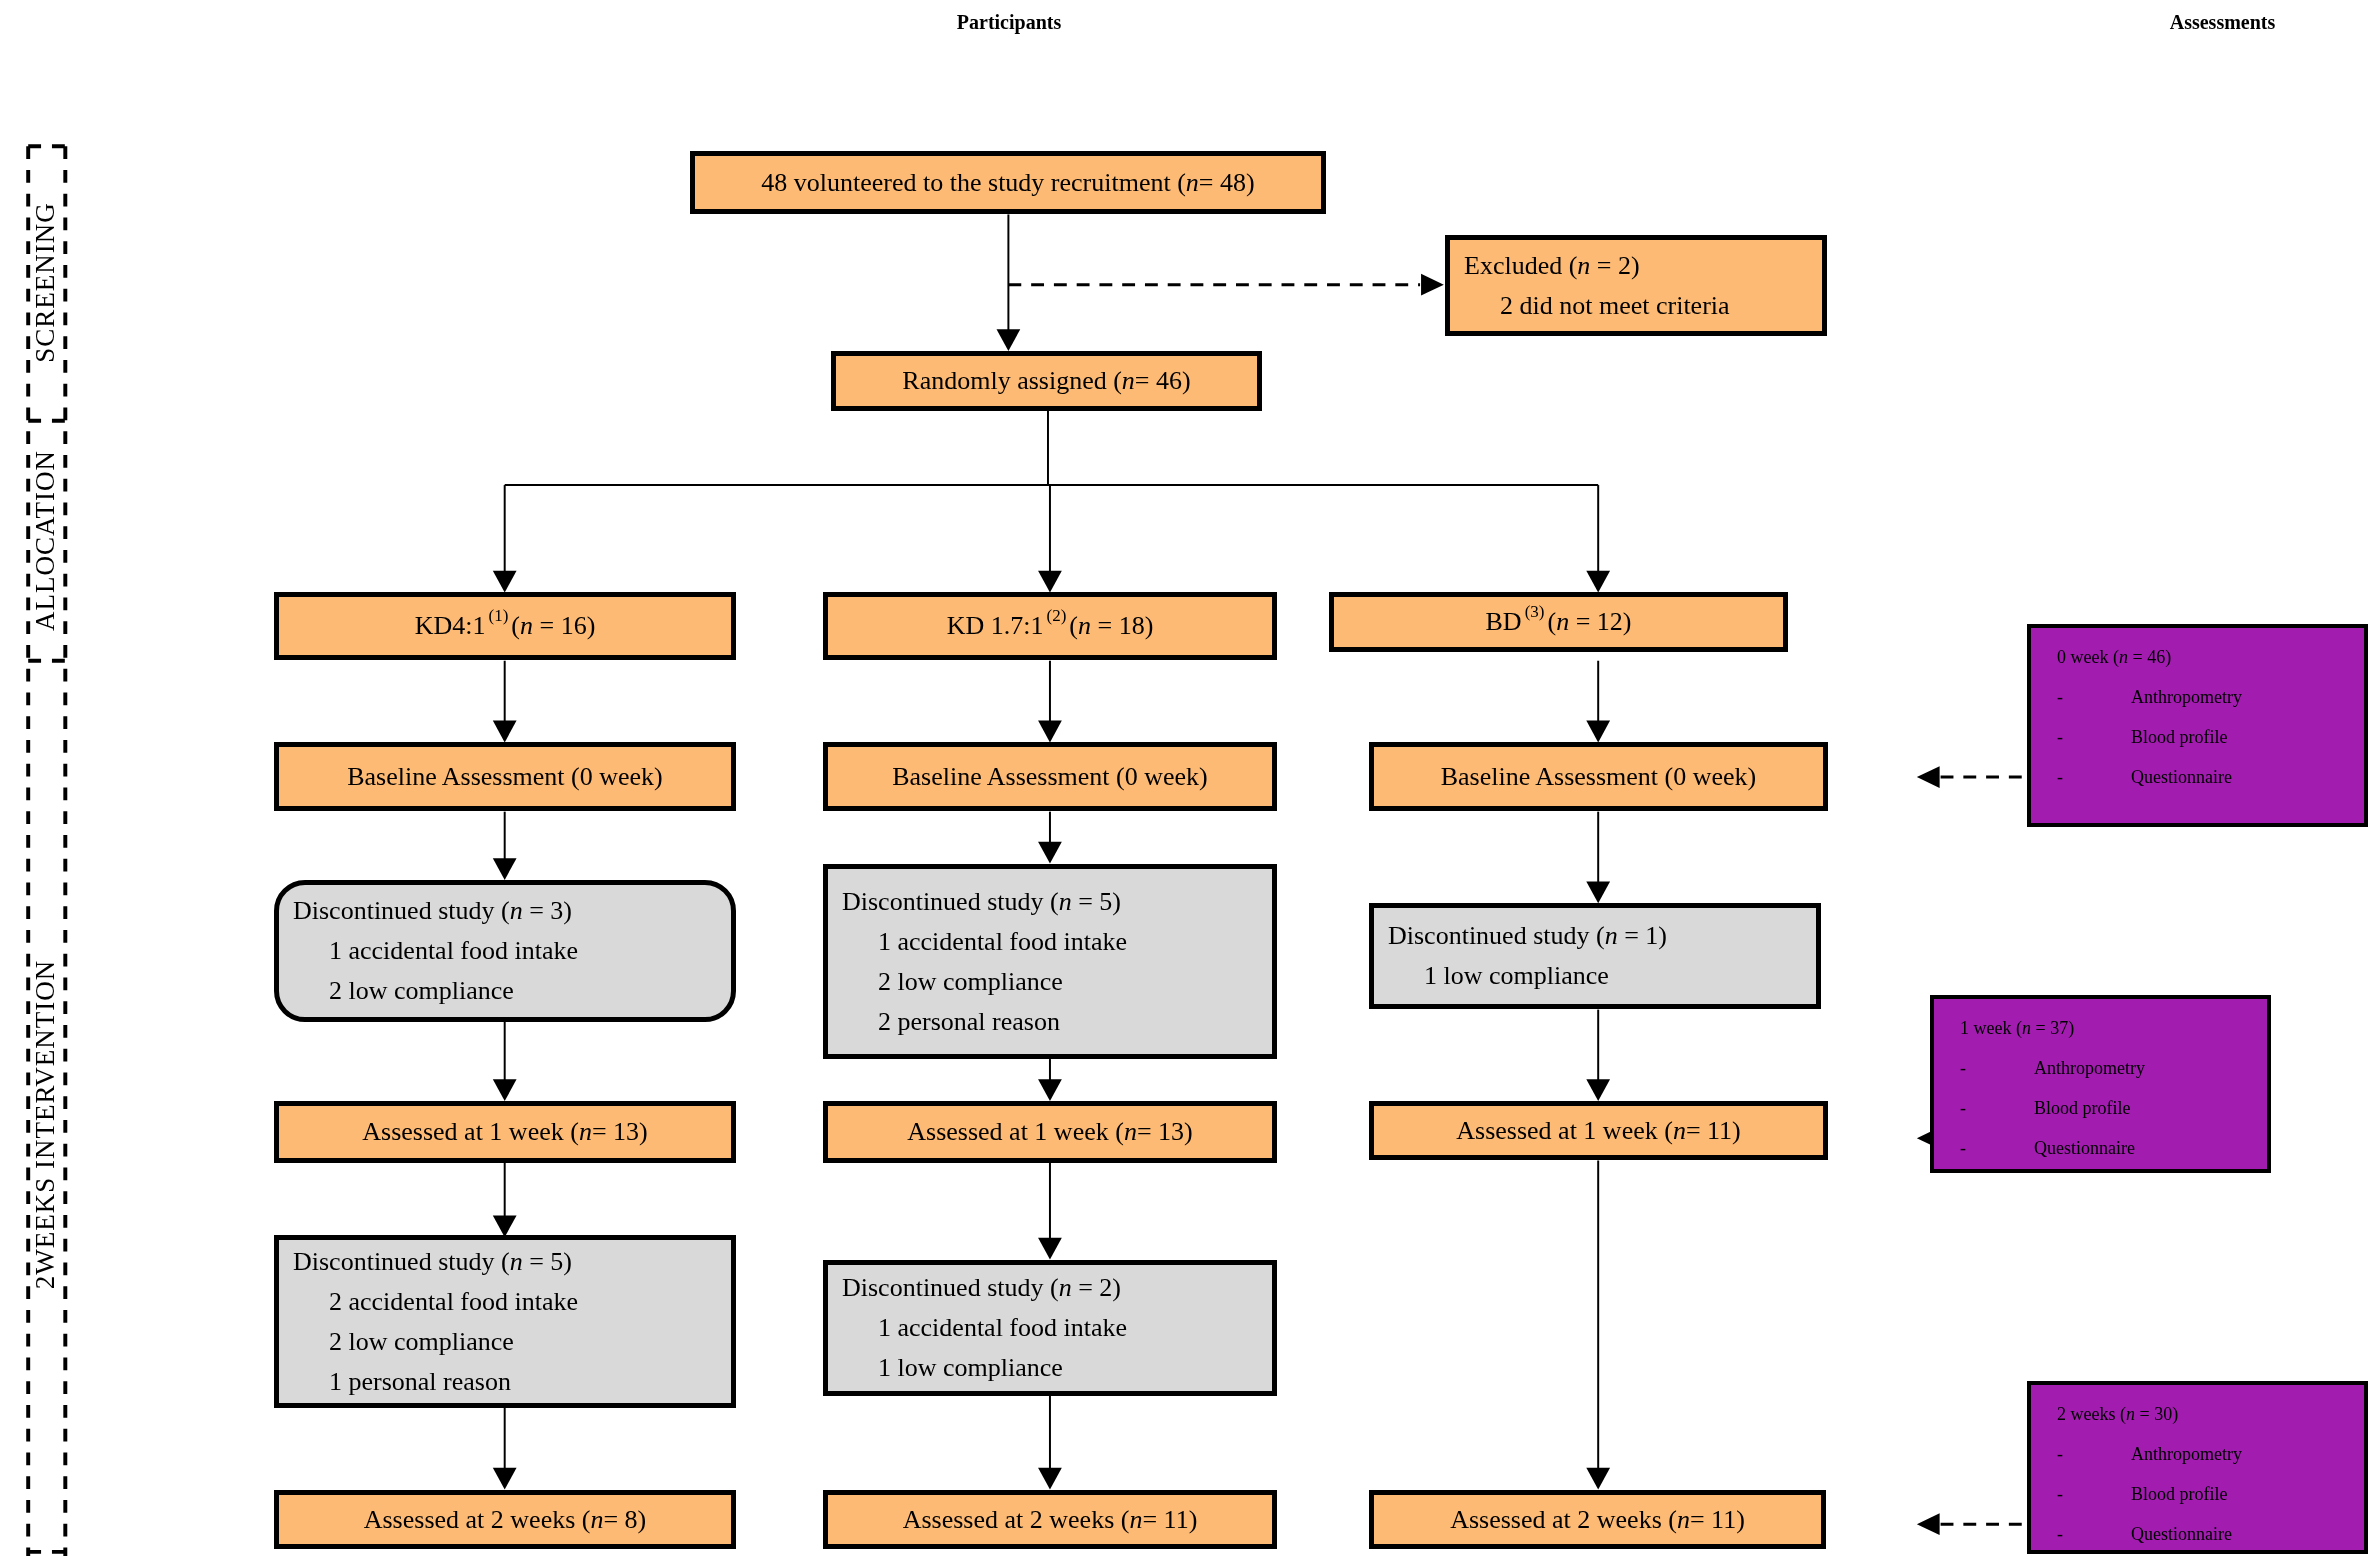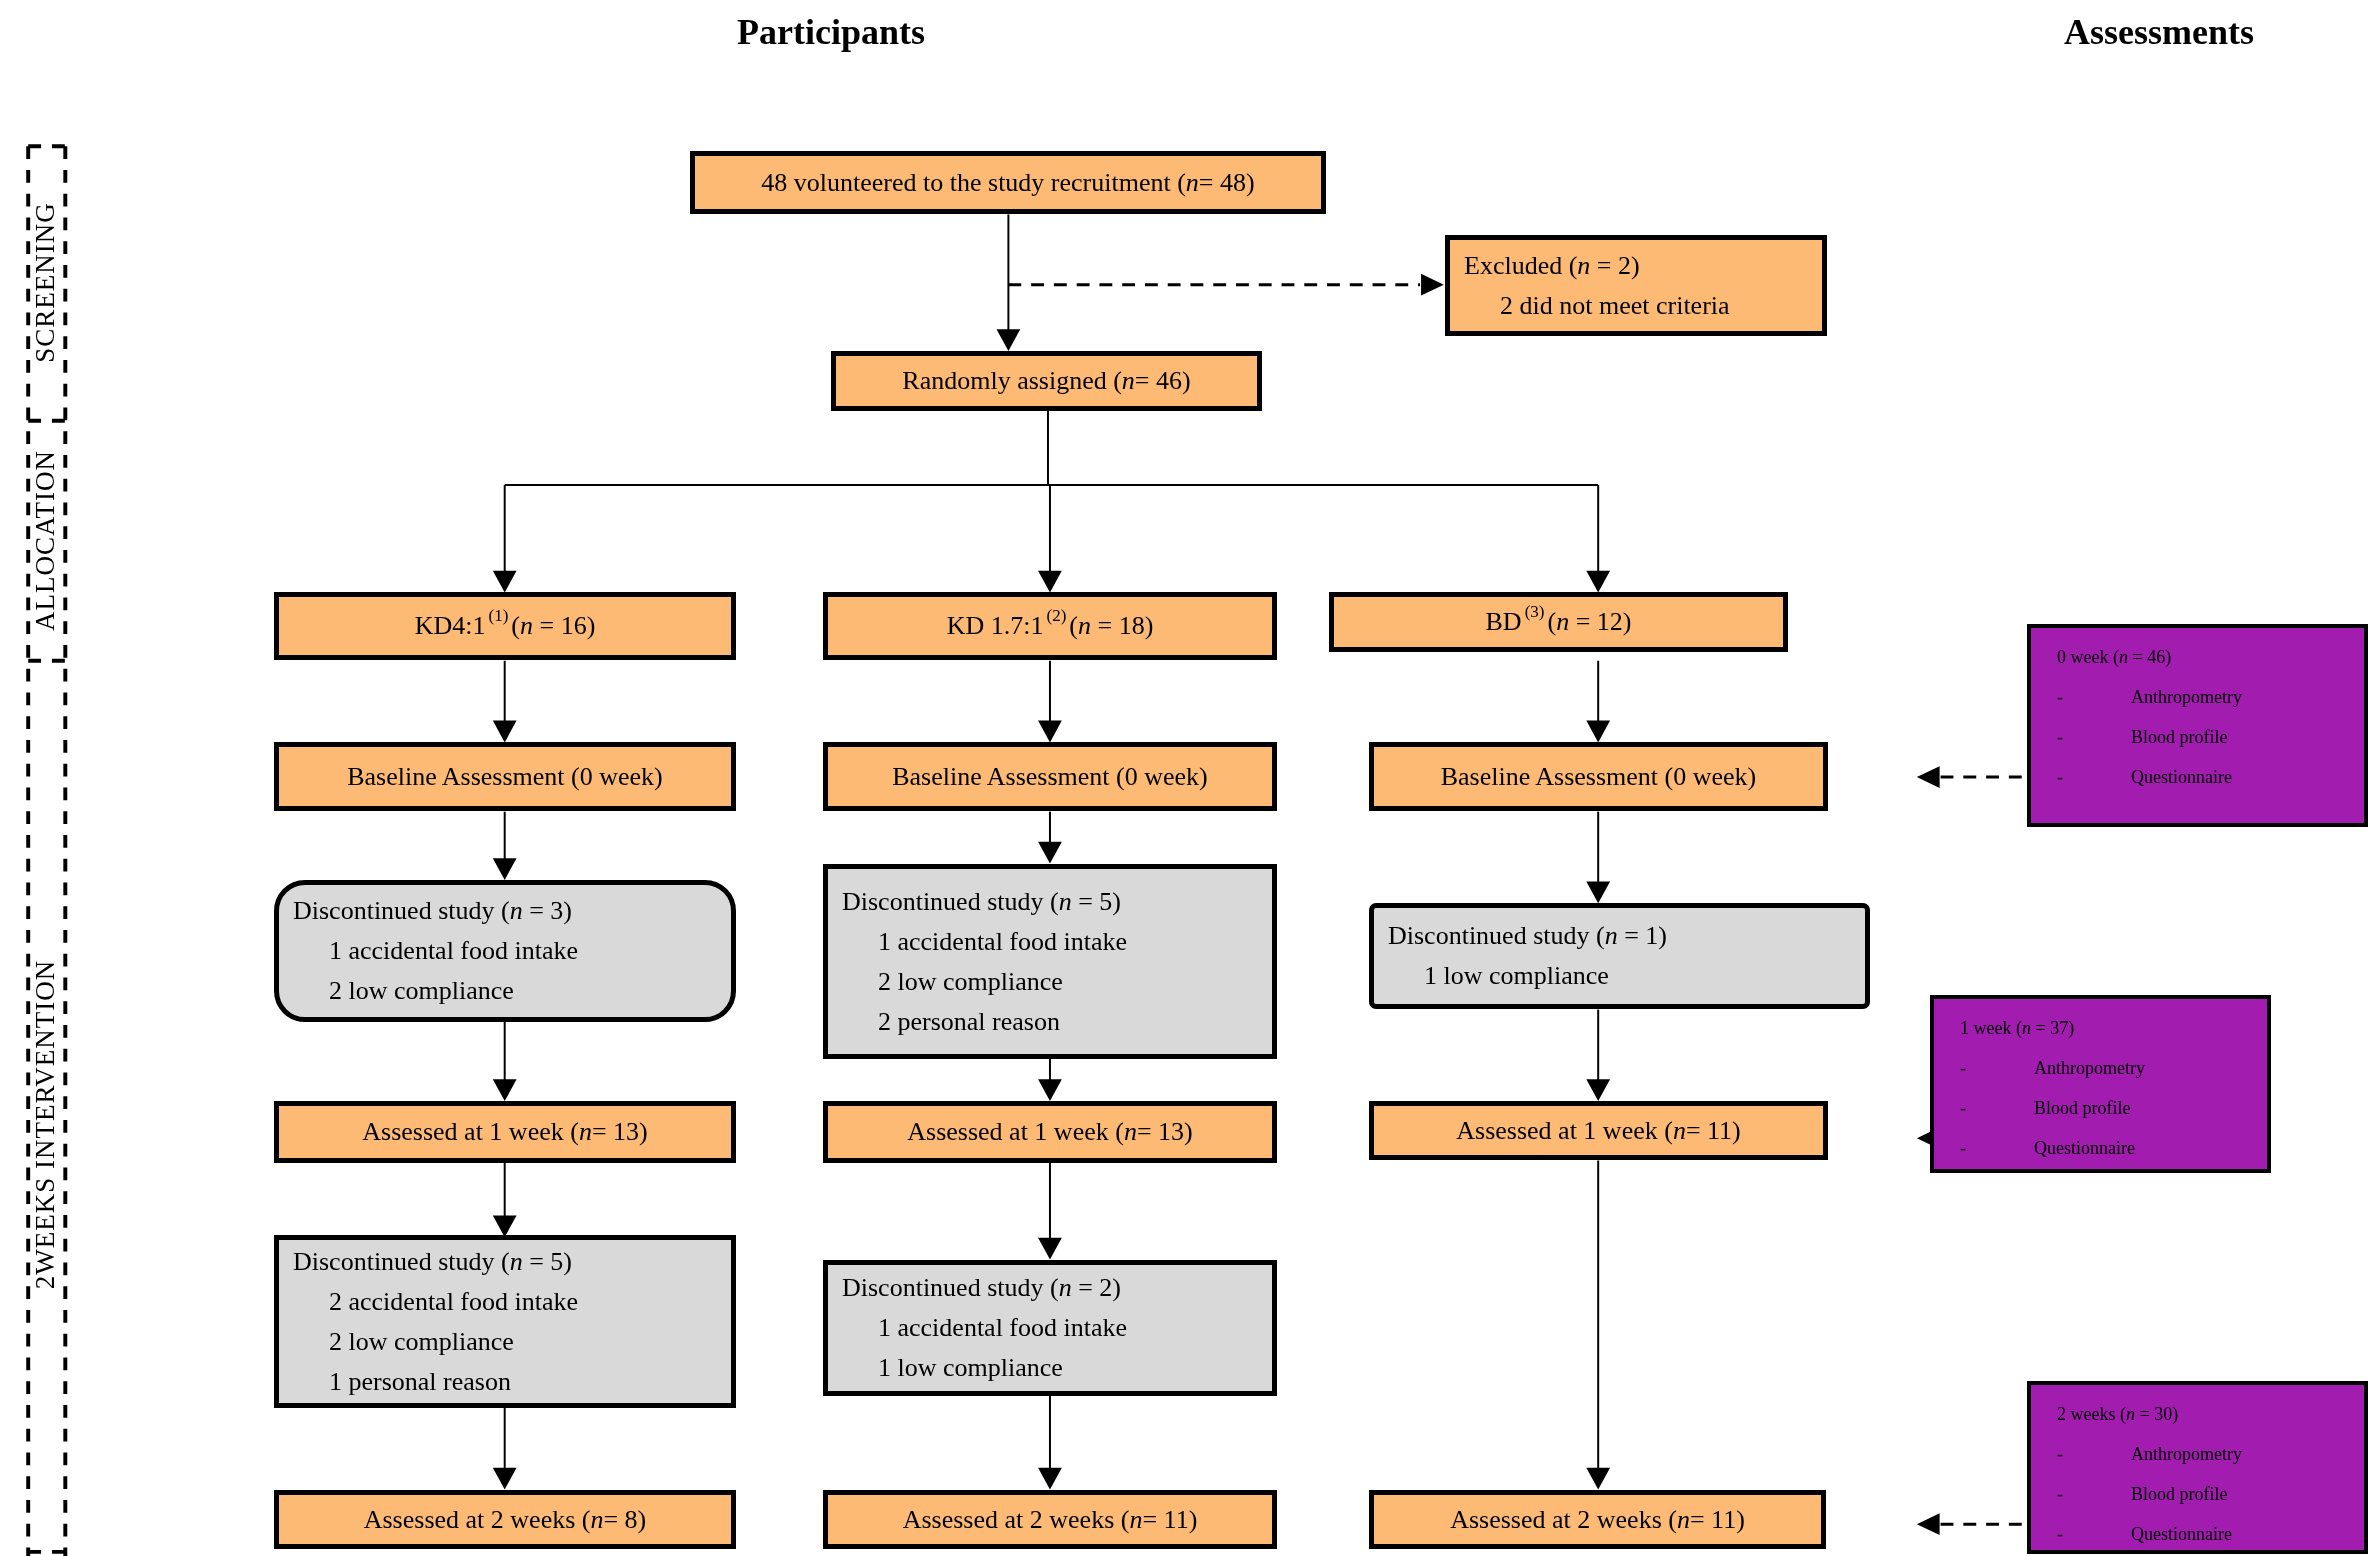--- a/index.html
+++ b/index.html
@@ -3,21 +3,21 @@
 <meta charset="utf-8">
 <style>
   html,body{margin:0;padding:0;}
   body{
     width:2377px;height:1557px;position:relative;background:#ffffff;
     font-family:"Liberation Serif","DejaVu Serif",serif;color:#000;
     overflow:hidden;
   }
   #connectors{position:absolute;left:0;top:0;z-index:0;}
   .hdr{
-    position:absolute;font-size:36px;font-weight:bold;z-index:2;
+    position:absolute;font-size:20px;font-weight:bold;text-align:center;z-index:2;
   }
   .box{
     position:absolute;border:5px solid #000;background:#fdba74;box-sizing:border-box;
     display:flex;align-items:center;justify-content:center;
     font-size:26px;z-index:1;text-align:center;
   }
   .box.multi{
     flex-direction:column;align-items:flex-start;justify-content:center;
     text-align:left;padding:7px 14px;line-height:40px;
   }
@@ -150,21 +150,21 @@
   <span>Discontinued study (<i>n</i> = 3)</span>
   <span class="sub">1 accidental food intake</span>
   <span class="sub">2 low compliance</span>
 </div>
 <div class="box multi gray" style="left:823px;top:864px;width:454px;height:195px;">
   <span>Discontinued study (<i>n</i> = 5)</span>
   <span class="sub">1 accidental food intake</span>
   <span class="sub">2 low compliance</span>
   <span class="sub">2 personal reason</span>
 </div>
-<div class="box multi gray" style="left:1369px;top:903px;width:501px;height:106px;border-radius:7px;">
+<div class="box multi gray" style="left:1369px;top:903px;width:452px;height:106px;">
   <span>Discontinued study (<i>n</i> = 1)</span>
   <span class="sub">1 low compliance</span>
 </div>
 
 <div class="box" style="left:274px;top:1101px;width:462px;height:62px;text-align:right;">Assessed at 1 week (<i>n</i> = 13)</div>
 <div class="box" style="left:823px;top:1101px;width:454px;height:62px;">Assessed at 1 week (<i>n</i> = 13)</div>
 <div class="box" style="left:1369px;top:1101px;width:459px;height:59px;">Assessed at 1 week (<i>n</i> = 11)</div>
 
 <div class="box multi gray" style="left:274px;top:1235px;width:462px;height:173px;">
   <span>Discontinued study (<i>n</i> = 5)</span>

